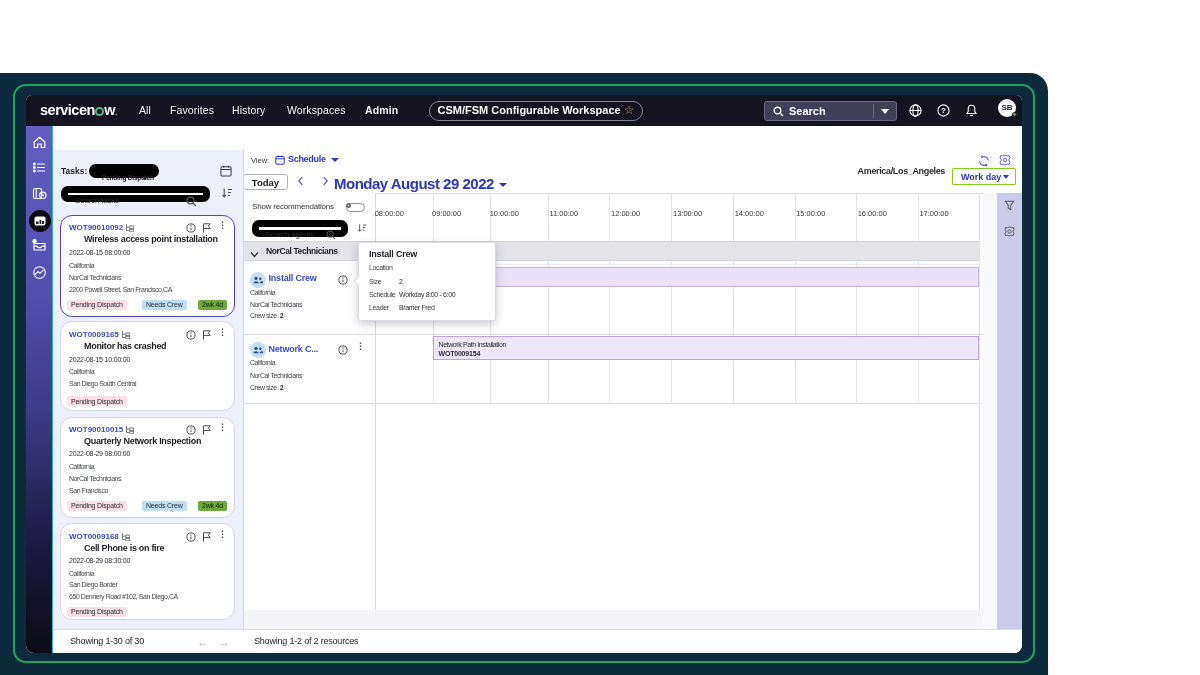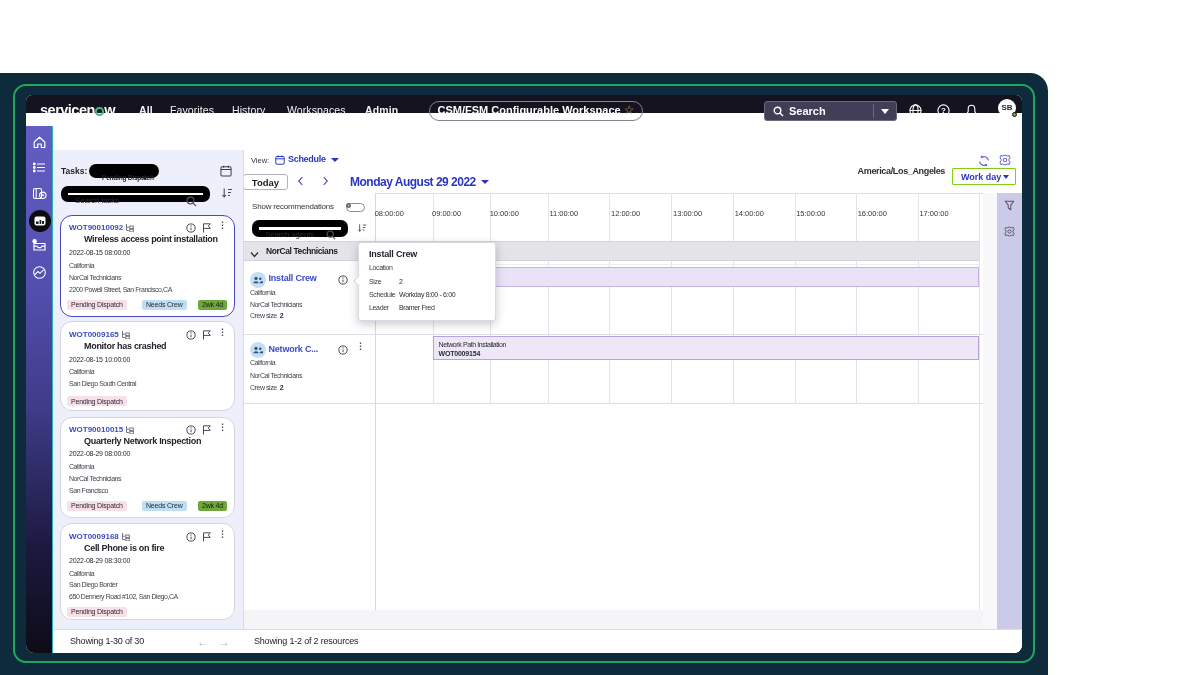--- a/index.html
+++ b/index.html
@@ -2,22 +2,22 @@
 <html><head><meta charset="utf-8">
 <style>
 *{margin:0;padding:0;box-sizing:border-box}
 html,body{width:1200px;height:675px;background:#fff;font-family:"Liberation Sans",sans-serif;overflow:hidden}
 .ab{position:absolute}
 #stage{position:relative;width:1200px;height:675px;overflow:hidden}
 #frame{position:absolute;left:-30px;top:73px;width:1078px;height:640px;background:#0d2b3a;border-radius:0 18px 18px 0}
 #green{position:absolute;left:13px;top:84px;width:1022px;height:579px;border:2px solid #21a45e;border-radius:13px}
 #app{position:absolute;left:26px;top:95px;width:996px;height:558px;background:#fff;border-radius:6px 6px 8px 8px;overflow:hidden}
 
-#nav{position:absolute;left:0;top:0;width:996px;height:18px;background:#151320}
-#nav .mi{position:absolute;top:9px;font-size:10.5px;color:#f4f4f6;font-weight:bold;letter-spacing:.1px;white-space:nowrap}
+#nav{position:absolute;left:0;top:0;width:996px;height:31px;background:#151320}
+#nav .mi{position:absolute;top:9px;font-size:10.5px;color:#f4f4f6;font-weight:normal;letter-spacing:.1px;white-space:nowrap}
 #logo{position:absolute;left:14px;top:7px;font-size:14.5px;font-weight:bold;color:#fff;letter-spacing:-.5px}
 #logo .o{display:inline-block;width:8.5px;height:8.5px;border:2.6px solid #4db483;border-radius:50%;margin:0 .5px;vertical-align:-.5px}
 #pill{position:absolute;left:403px;top:6px;width:214px;height:20px;border:1px solid #84848e;border-radius:10px;color:#fff;font-size:11px;font-weight:bold;text-align:center;line-height:17px}
 #pill .st{color:#c8a452;font-weight:normal;font-size:12px}
 #nsearch{position:absolute;left:738px;top:6px;width:133px;height:20px;background:#413e57;border:1px solid #6a677f;border-radius:3px;color:#fff;font-size:11px;font-weight:bold;line-height:18px}
 #nsearch .dv{position:absolute;right:22px;top:2px;bottom:2px;width:1px;background:#6a677f}
 #nsearch .ca{position:absolute;right:7px;top:7px;width:0;height:0;border-left:4.5px solid transparent;border-right:4.5px solid transparent;border-top:5.5px solid #fff}
 .nico{position:absolute;top:9px}
 #avatar{position:absolute;left:972px;top:4px;width:18px;height:18px;background:#fff;border-radius:50%;color:#1b2531;font-size:8px;font-weight:bold;text-align:center;line-height:18px}
 #avatar .gd{position:absolute;right:-1px;bottom:0;width:5px;height:5px;background:#63b322;border-radius:50%;border:1px solid #151320}
@@ -279,21 +279,21 @@
       </svg>
 <div class="ab blu" style="left:262px;top:59px;font-size:9px;letter-spacing:-.3px">Schedule</div>
 <span class="ab" style="left:305px;top:63px;width:0;height:0;border-left:4px solid transparent;border-right:4px solid transparent;border-top:4.5px solid #2c35c3"></span>
 <div class="ab" style="left:217px;top:78.5px;width:45px;height:16px;background:#fff;border:1px solid #b3b3bd;border-radius:3px;font-size:9.5px;font-weight:bold;color:#21212a;text-align:center;line-height:15px">Today</div>
 <svg class="ab" style="left:271px;top:81px" width="7" height="10" viewBox="0 0 8 11" fill="none" stroke="#4a51c0" stroke-width="1.3">
         <path d="M6 1 L2 5.5 L6 10"></path>
       </svg>
 <svg class="ab" style="left:296px;top:81px" width="7" height="10" viewBox="0 0 8 11" fill="none" stroke="#4a51c0" stroke-width="1.3">
         <path d="M2 1 L6 5.5 L2 10"></path>
       </svg>
-<div class="ab blu" style="left:324px;top:79.5px;font-size:12px;letter-spacing:-.5px;white-space:nowrap">Monday August 29 2022<span style="display:inline-block;width:0;height:0;border-left:4px solid transparent;border-right:4px solid transparent;border-top:4.5px solid #2c35c3;margin-left:5px;vertical-align:2px"></span></div>
+<div class="ab blu" style="left:308px;top:79.5px;font-size:15px;letter-spacing:-.5px;white-space:nowrap">Monday August 29 2022<span style="display:inline-block;width:0;height:0;border-left:4px solid transparent;border-right:4px solid transparent;border-top:4.5px solid #2c35c3;margin-left:5px;vertical-align:2px"></span></div>
 <svg class="ab" style="left:952px;top:59.5px" width="12" height="12" viewBox="0 0 12 12" fill="none" stroke="#5a5fd0" stroke-width="1.2">
         <path d="M10.4 5.5 A4.5 4.5 0 0 0 3.4 2.3"></path>
         <path d="M1.6 6.5 A4.5 4.5 0 0 0 8.6 9.7"></path>
         <path d="M3.4 .7 L3.3 2.5 L5.1 2.6" stroke-width="1"></path>
         <path d="M8.6 11.3 L8.7 9.5 L6.9 9.4" stroke-width="1"></path>
       </svg>
 <svg class="ab" style="left:973px;top:59px" width="12" height="12" viewBox="0 0 12 12" fill="none" stroke="#5a5fd0" stroke-width="1">
         <path d="M6 1 L8.2 2 L10.3 1.6 L11 3.8 L9.8 5.5 L9.8 6.5 L11 8.2 L10.3 10.4 L8.2 10 L6 11 L3.8 10 L1.7 10.4 L1 8.2 L2.2 6.5 L2.2 5.5 L1 3.8 L1.7 1.6 L3.8 2 Z"></path>
         <circle cx="6" cy="6" r="1.8"></circle>
       </svg>

